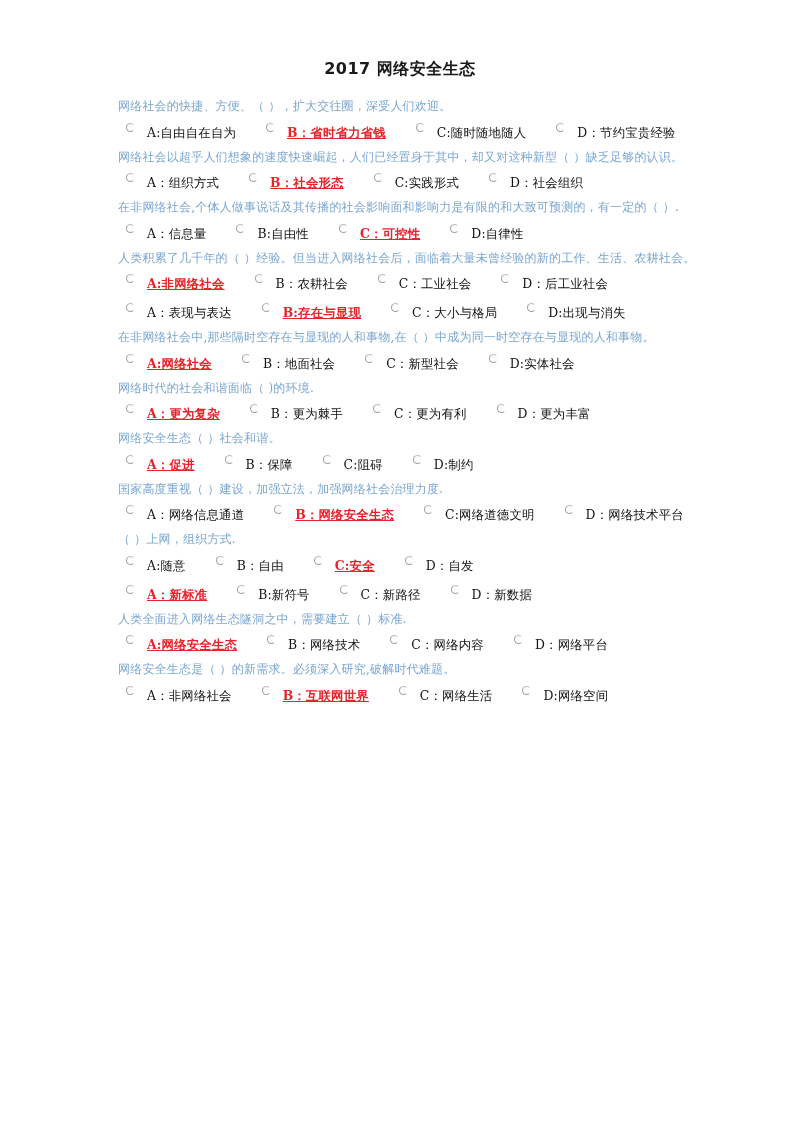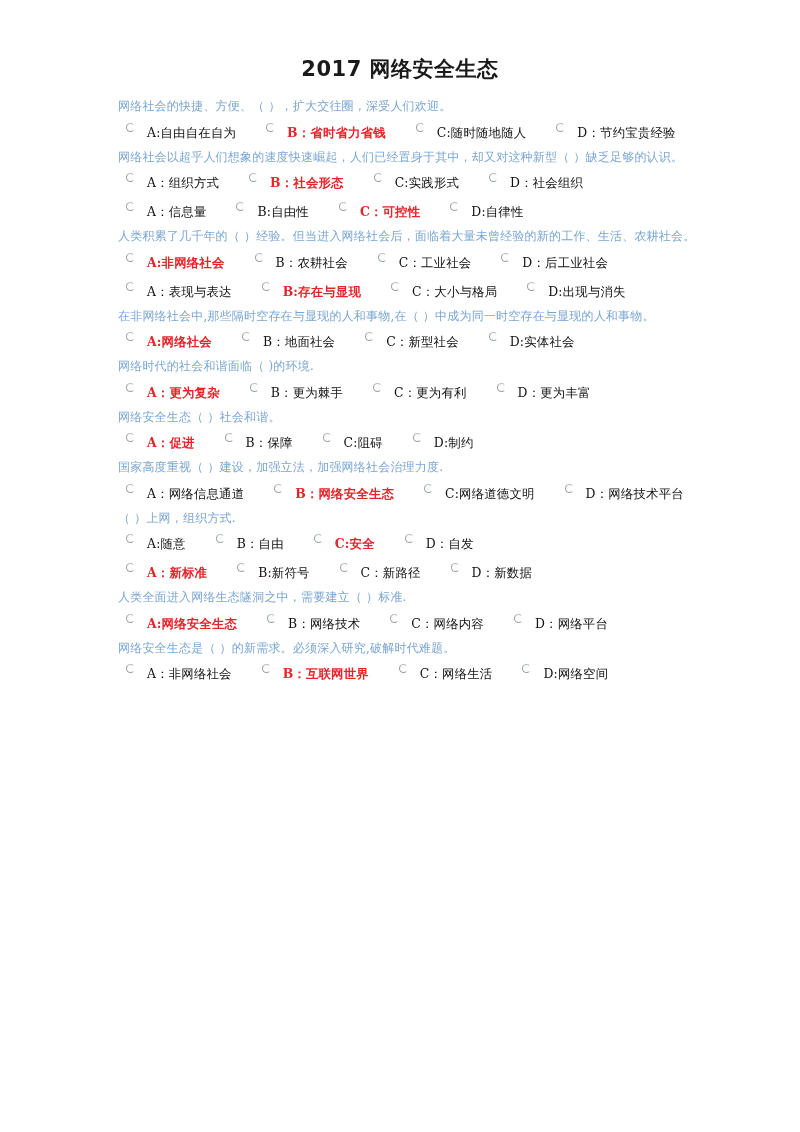--- a/index.html
+++ b/index.html
@@ -17,21 +17,21 @@
   }
   .page {
     width: 800px;
     height: 1132px;
     box-sizing: border-box;
     padding: 0;
     position: relative;
   }
   .doc-title {
     text-align: center;
-    font-size: 21px;
+    font-size: 16px;
     font-weight: 700;
     color: #1a1a1a;
     letter-spacing: 0.5px;
     margin: 0;
     padding-top: 58px;
     padding-bottom: 0;
     line-height: 22px;
     font-family: "DejaVu Sans", "Liberation Sans", sans-serif;
   }
   .body-col {
@@ -79,20 +79,21 @@
     margin-right: 12px;
     background: #fdfdfd;
   }
   .opt .lbl {
     color: #111111;
     letter-spacing: 0.2px;
   }
   .opt.correct .lbl {
     color: #e8232a;
     font-weight: 700;
+    text-decoration: underline;
   }
   
   .opt + .opt { margin-left: 0; }
   .gap-a { margin-right: 26px; }
   .gap-b { margin-right: 26px; }
   .gap-c { margin-right: 26px; }
 </style>
 </head>
 <body>
 
@@ -103,20 +104,21 @@
   <div class="body-col" id="quiz-body">
       <div class="qblock">
         <p class="qtext">网络社会的快捷、方便、（ ），扩大交往圈，深受人们欢迎。</p>
         <div class="options"><label class="opt gap-a"><span class="radio"></span><span class="lbl">A:自由自在自为</span></label> <label class="opt correct gap-b"><span class="radio"></span><span class="lbl">B：省时省力省钱</span></label> <label class="opt gap-c"><span class="radio"></span><span class="lbl">C:随时随地随人</span></label> <label class="opt "><span class="radio"></span><span class="lbl">D：节约宝贵经验</span></label> </div>
       </div>
       <div class="qblock">
         <p class="qtext">网络社会以超乎人们想象的速度快速崛起，人们已经置身于其中，却又对这种新型（ ）缺乏足够的认识。</p>
         <div class="options"><label class="opt gap-a"><span class="radio"></span><span class="lbl">A：组织方式</span></label> <label class="opt correct gap-b"><span class="radio"></span><span class="lbl">B：社会形态</span></label> <label class="opt gap-c"><span class="radio"></span><span class="lbl">C:实践形式</span></label> <label class="opt "><span class="radio"></span><span class="lbl">D：社会组织</span></label> </div>
       </div>
       <div class="qblock">
+        <p class="qtext">在非网络社会,个体人做事说话及其传播的社会影响面和影响力是有限的和大致可预测的，有一定的（ ）.</p>
         <div class="options"><label class="opt gap-a"><span class="radio"></span><span class="lbl">A：信息量</span></label> <label class="opt gap-b"><span class="radio"></span><span class="lbl">B:自由性</span></label> <label class="opt correct gap-c"><span class="radio"></span><span class="lbl">C：可控性</span></label> <label class="opt "><span class="radio"></span><span class="lbl">D:自律性</span></label> </div>
       </div>
       <div class="qblock">
         <p class="qtext">人类积累了几千年的（ ）经验。但当进入网络社会后，面临着大量未曾经验的新的工作、生活、农耕社会。</p>
         <div class="options"><label class="opt correct gap-a"><span class="radio"></span><span class="lbl">A:非网络社会</span></label> <label class="opt gap-b"><span class="radio"></span><span class="lbl">B：农耕社会</span></label> <label class="opt gap-c"><span class="radio"></span><span class="lbl">C：工业社会</span></label> <label class="opt "><span class="radio"></span><span class="lbl">D：后工业社会</span></label> </div>
       </div>
       <div class="qblock">
         <div class="options"><label class="opt gap-a"><span class="radio"></span><span class="lbl">A：表现与表达</span></label> <label class="opt correct gap-b"><span class="radio"></span><span class="lbl">B:存在与显现</span></label> <label class="opt gap-c"><span class="radio"></span><span class="lbl">C：大小与格局</span></label> <label class="opt "><span class="radio"></span><span class="lbl">D:出现与消失</span></label> </div>
       </div>
       <div class="qblock">

